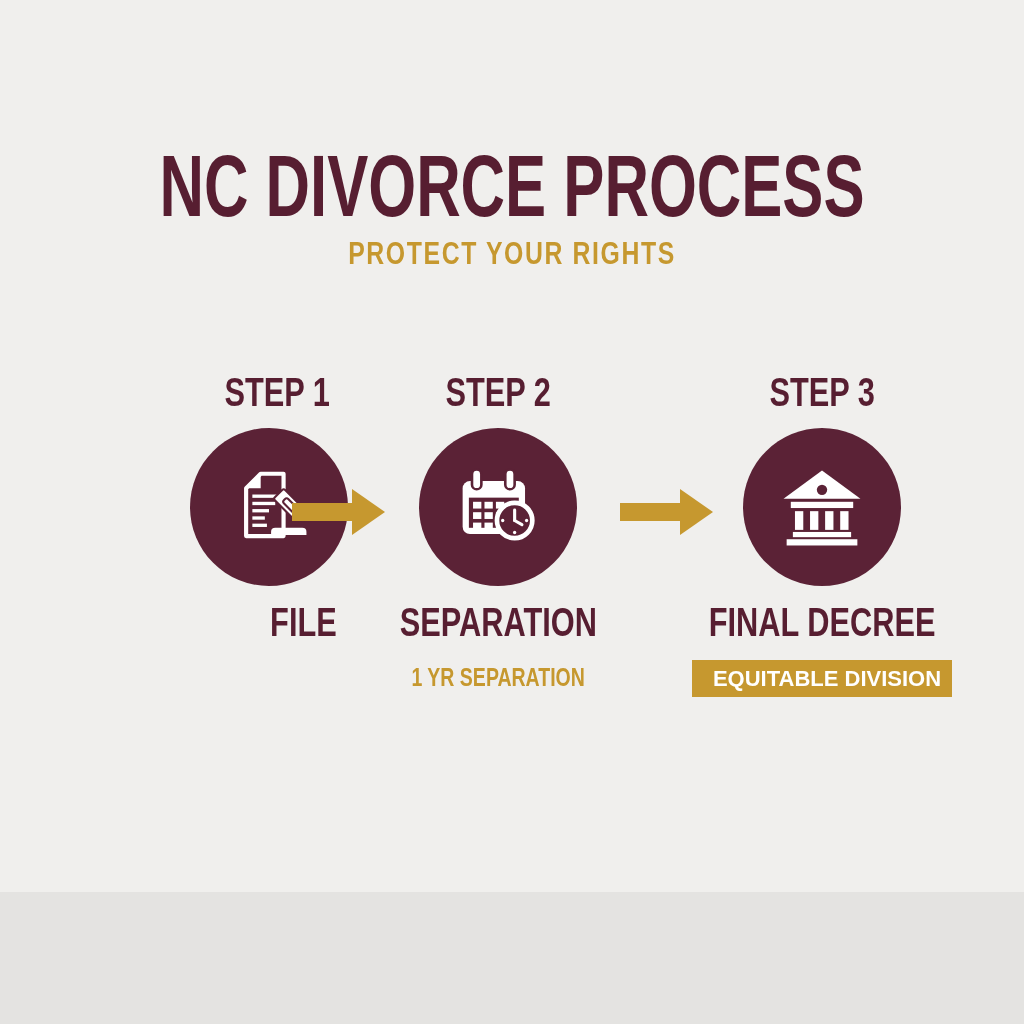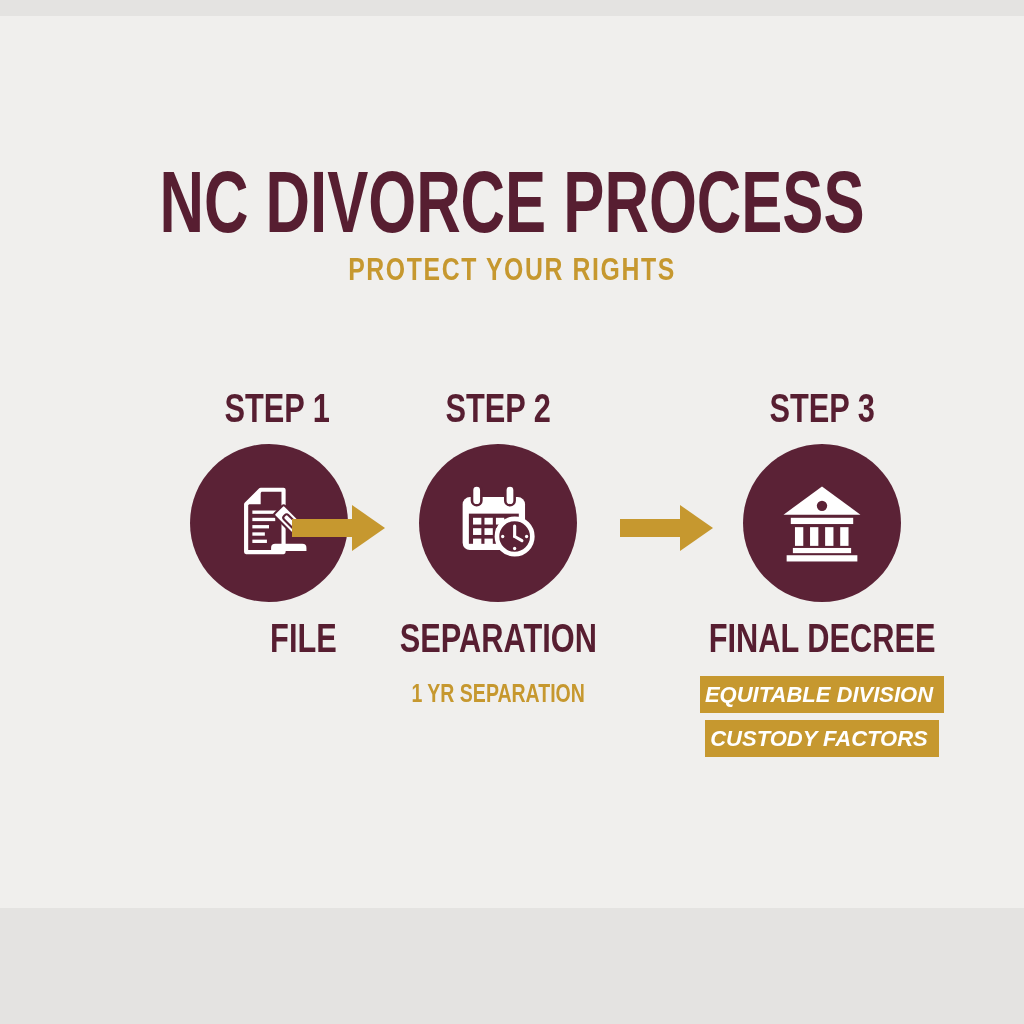--- a/index.html
+++ b/index.html
@@ -3,21 +3,21 @@
 <meta charset="utf-8">
 <style>
   * { margin: 0; padding: 0; box-sizing: border-box; }
   html, body { background: #e4e3e1; }
   body { font-family: "Liberation Sans", sans-serif; }
 
   .canvas {
     position: relative;
     width: 1024px;
     height: 892px;
-    margin: 16px auto;
+    margin: 0 auto;
     background: #f0efed;
     overflow: hidden;
   }
 
   
   .title {
     position: absolute;
     top: 142px;
     left: 0;
     width: 100%;
@@ -105,24 +105,23 @@
     white-space: nowrap;
   }
 
   .badges { margin-top: 17px; display: flex; flex-direction: column; align-items: center; gap: 7px; }
   .badge {
     background: #c6982f;
     color: #ffffff;
     font-size: 22px;
     font-weight: bold;
     line-height: 1.0;
-    padding: 8px 11px 7px 5px;
+    padding: 8px 11px 7px 21px;
     white-space: nowrap;
     letter-spacing: 0px;
-    font-style: italic;
   }
 
   
   .arrow { position: absolute; top: 489px; width: 93px; height: 46px; }
   .arrow.a1 { left: 292px; }
   .arrow.a2 { left: 620px; }
   .arrow svg { width: 100%; height: 100%; display: block; }
 </style>
 </head>
 <body>
@@ -215,21 +214,20 @@
           </g>
 
           <rect x="22" y="74" width="56" height="5" fill="#ffffff"></rect>
           <rect x="16" y="81" width="68" height="6" fill="#ffffff"></rect>
         </svg>
       </span>
     </div>
     <div class="step-name">FINAL DECREE</div>
     <div class="badges">
       <div class="badge">EQUITABLE DIVISION</div>
-      <div class="badge">CUSTODY FACTORS</div>
     </div>
   </div>
 
   <div class="arrow a1">
     <svg viewBox="0 0 93 46">
       <rect x="0" y="14" width="62" height="18" fill="#c6982f"></rect>
       <polygon points="60,0 93,23 60,46" fill="#c6982f"></polygon>
     </svg>
   </div>
   <div class="arrow a2">

